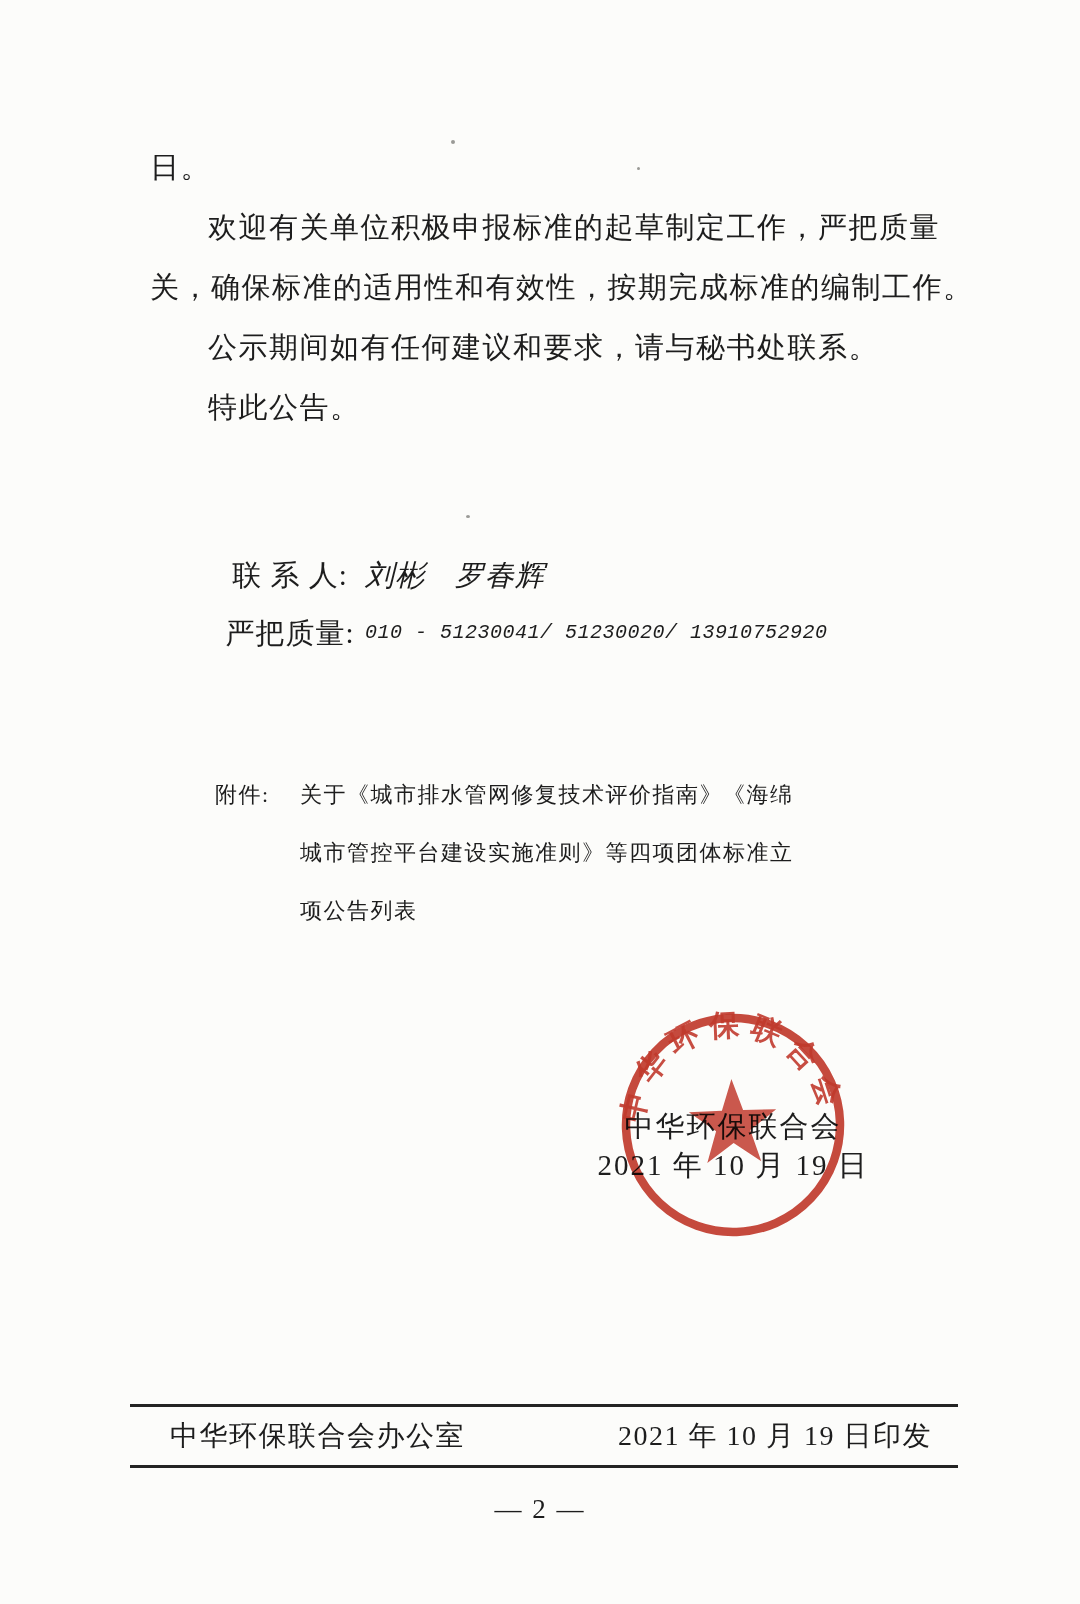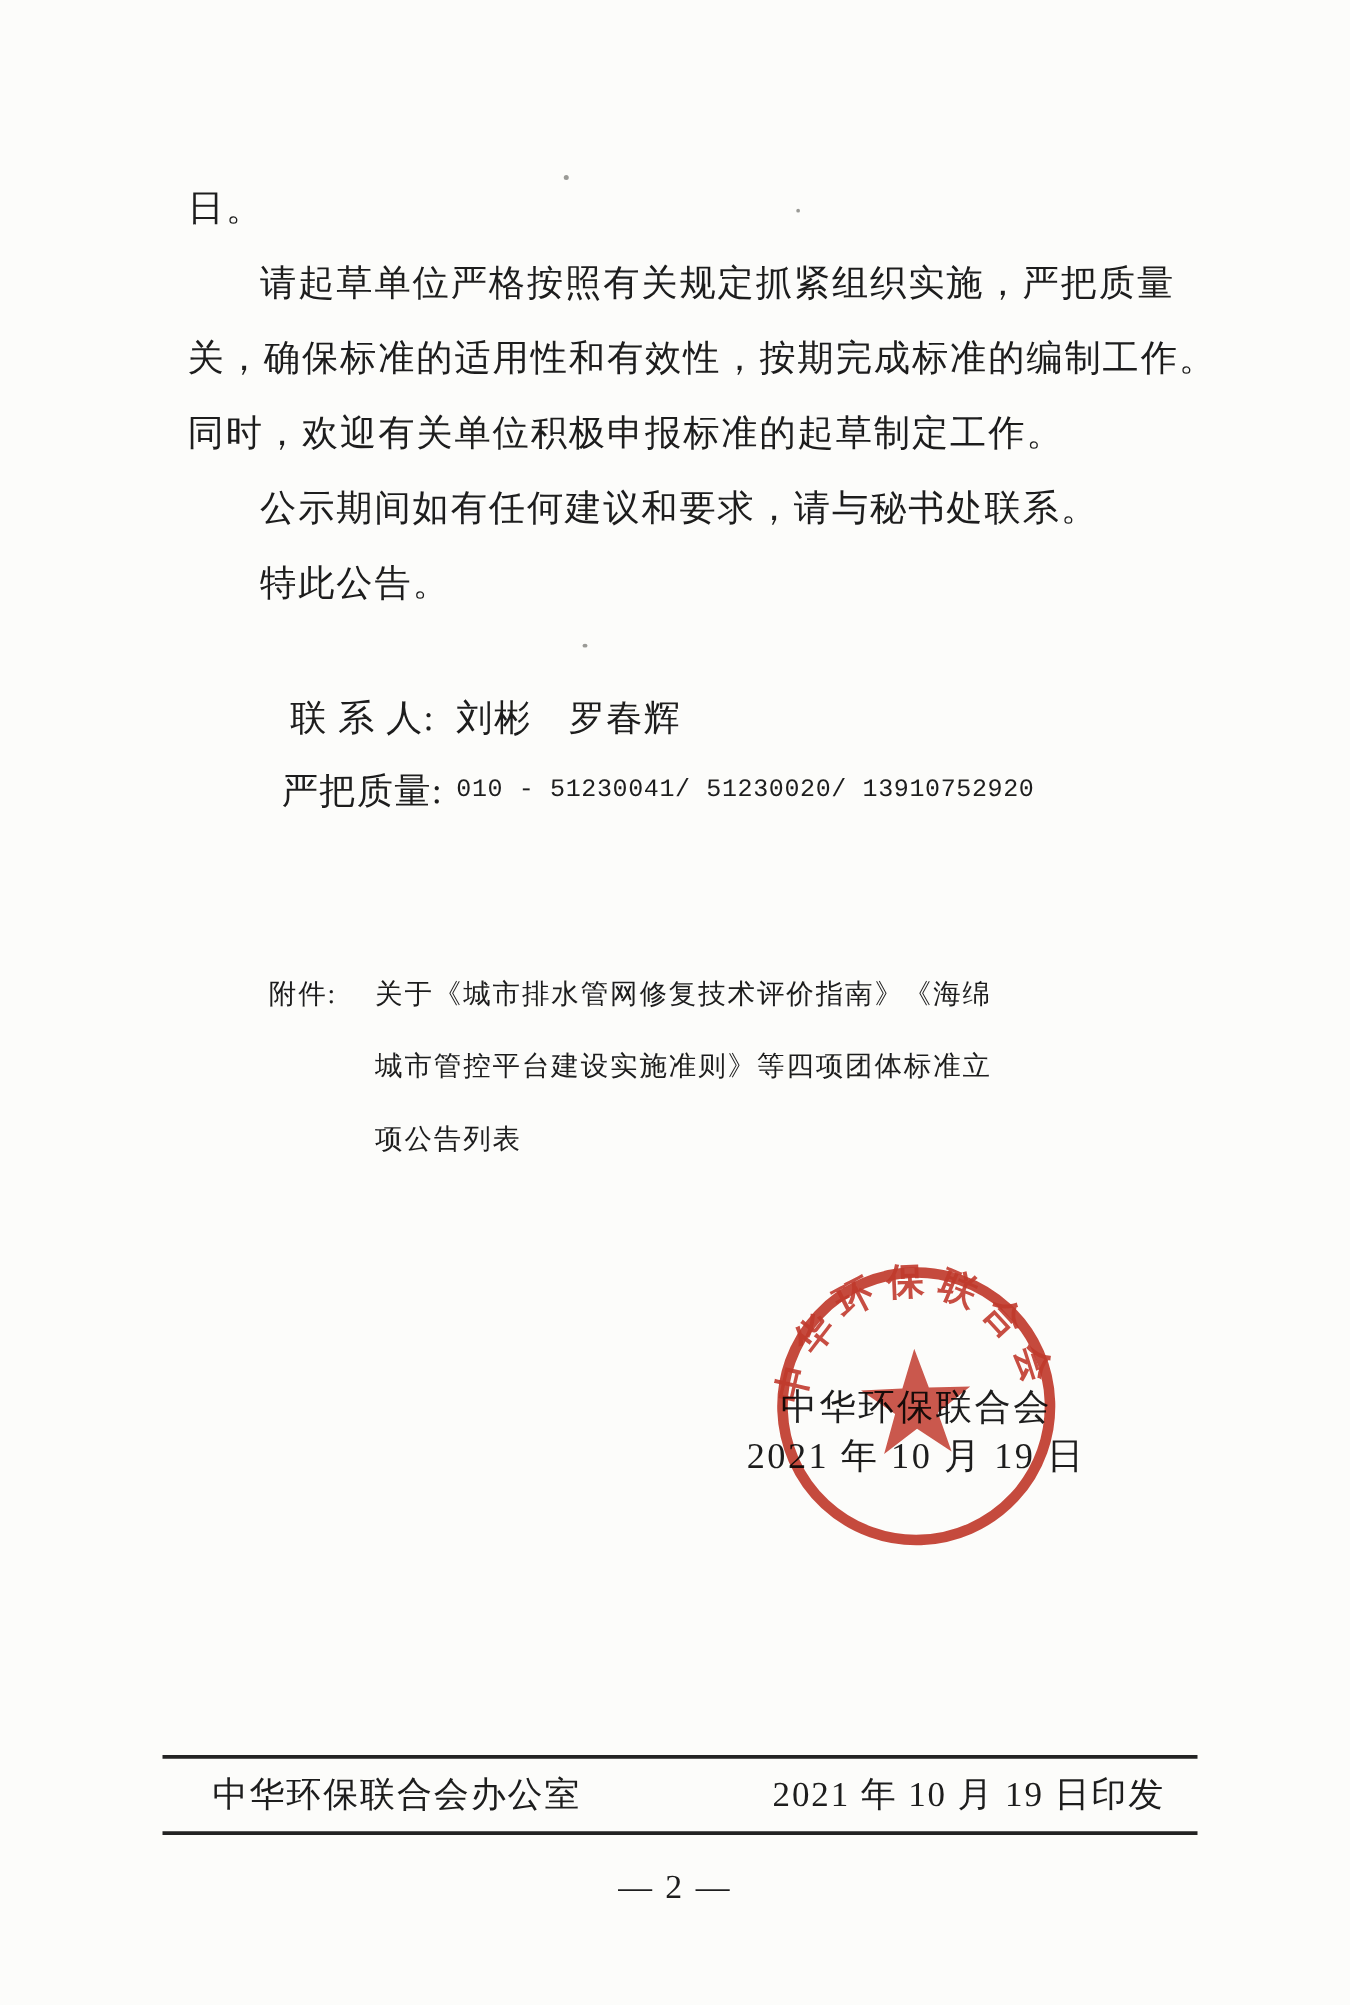--- a/index.html
+++ b/index.html
@@ -23,21 +23,21 @@
   }
   .body-line{height:60px;line-height:60px;white-space:pre;}
   .indent2{text-indent:2em;}
   
   .contact{
     position:absolute;left:215px;top:546px;width:760px;
     font-size:29px;
   }
   .contact-row{height:58px;line-height:58px;display:flex;white-space:pre;text-align:center;}
   .contact-label{min-width:150px;letter-spacing:1px;}
-  .contact-value{letter-spacing:1px;}
+  .contact-value{letter-spacing:1px;font-style:italic;}
   .mono{
     font-family:"Liberation Mono","DejaVu Sans Mono",monospace;
     font-size:20px;letter-spacing:0.5px;
   }
   
   .attachment{
     position:absolute;left:215px;top:766px;width:760px;
     font-size:22px;display:flex;letter-spacing:1.5px;
   }
   .attachment-label{width:85px;height:58px;line-height:58px;white-space:pre;flex:none;}
@@ -75,23 +75,22 @@
   .sp2{left:637px;top:167px;width:3px;height:3px;}
   .sp3{left:466px;top:515px;width:4px;height:3px;}
 </style>
 </head>
 <body>
 
 <div class="page">
 
   <div class="doc-lines">
     <div class="body-line">日。</div>
-    <div class="body-line indent2">请起草单位严格按照有关规定抓紧组织实施，严把质量</div>
+    <div class="body-line indent2">欢迎有关单位积极申报标准的起草制定工作，严把质量</div>
     <div class="body-line">关，确保标准的适用性和有效性，按期完成标准的编制工作。</div>
-    <div class="body-line">同时，欢迎有关单位积极申报标准的起草制定工作。</div>
     <div class="body-line indent2">公示期间如有任何建议和要求，请与秘书处联系。</div>
     <div class="body-line indent2">特此公告。</div>
   </div>
 
   <div class="contact">
     <div class="contact-row">
       <span class="contact-label">联 系 人:</span>
       <span class="contact-value">刘彬　罗春辉</span>
     </div>
     <div class="contact-row">

